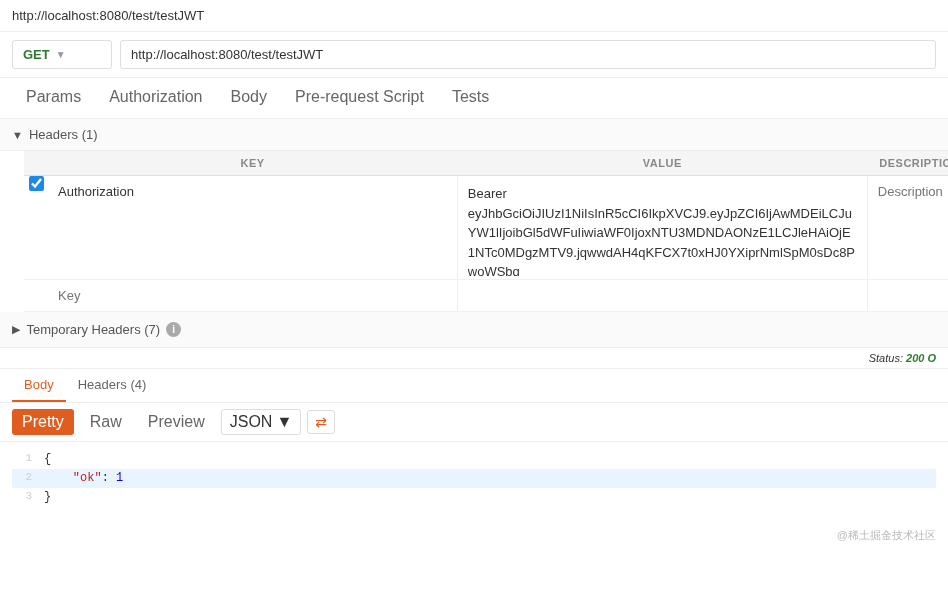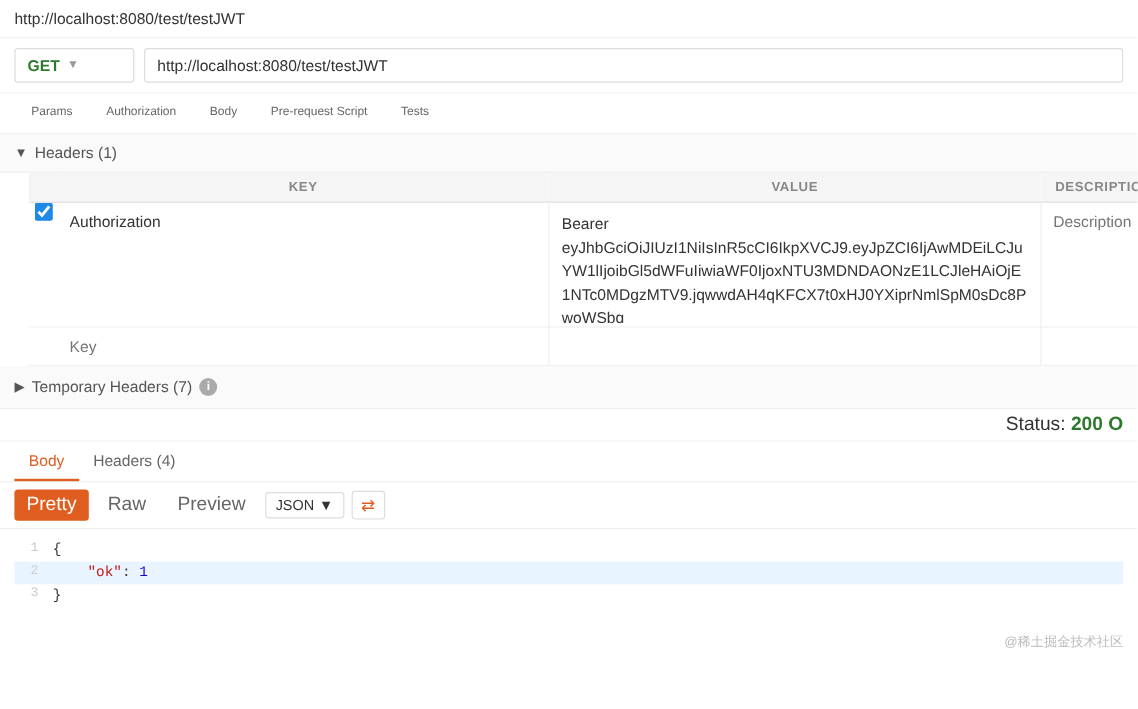--- a/index.html
+++ b/index.html
@@ -58,21 +58,21 @@
 
     .tab-bar {
       display: flex;
       padding: 0 12px;
       border-bottom: 1px solid #eee;
       background: #fff;
     }
 
     .tab-item {
       padding: 10px 14px;
-      font-size: 10px;
+      font-size: 16px;
       color: #666;
       cursor: pointer;
       border-bottom: 2px solid transparent;
       white-space: nowrap;
     }
 
     .tab-item.active {
       color: #e05d20;
       border-bottom: 2px solid #e05d20;
       font-weight: 500;
@@ -204,21 +204,22 @@
       margin-left: 6px;
       cursor: pointer;
     }
 
     .status-bar {
       display: flex;
       justify-content: flex-end;
       align-items: center;
       padding: 4px 12px;
       border-bottom: 1px solid #eee;
-      font-size: 16px;
+      font-size: 11px;
+      font-style: italic;
     }
 
     .status-ok {
       color: #2d7a2d;
       font-weight: 600;
     }
 
     .response-tab-bar {
       display: flex;
       padding: 0 12px;
@@ -264,21 +265,21 @@
       background: #e05d20;
       color: #fff;
     }
 
     .json-format-select {
       display: flex;
       align-items: center;
       border: 1px solid #ddd;
       border-radius: 3px;
       padding: 3px 8px;
-      font-size: 12px;
+      font-size: 16px;
       cursor: pointer;
       gap: 4px;
     }
 
     .wrap-icon {
       display: flex;
       align-items: center;
       justify-content: center;
       width: 28px;
       height: 24px;

